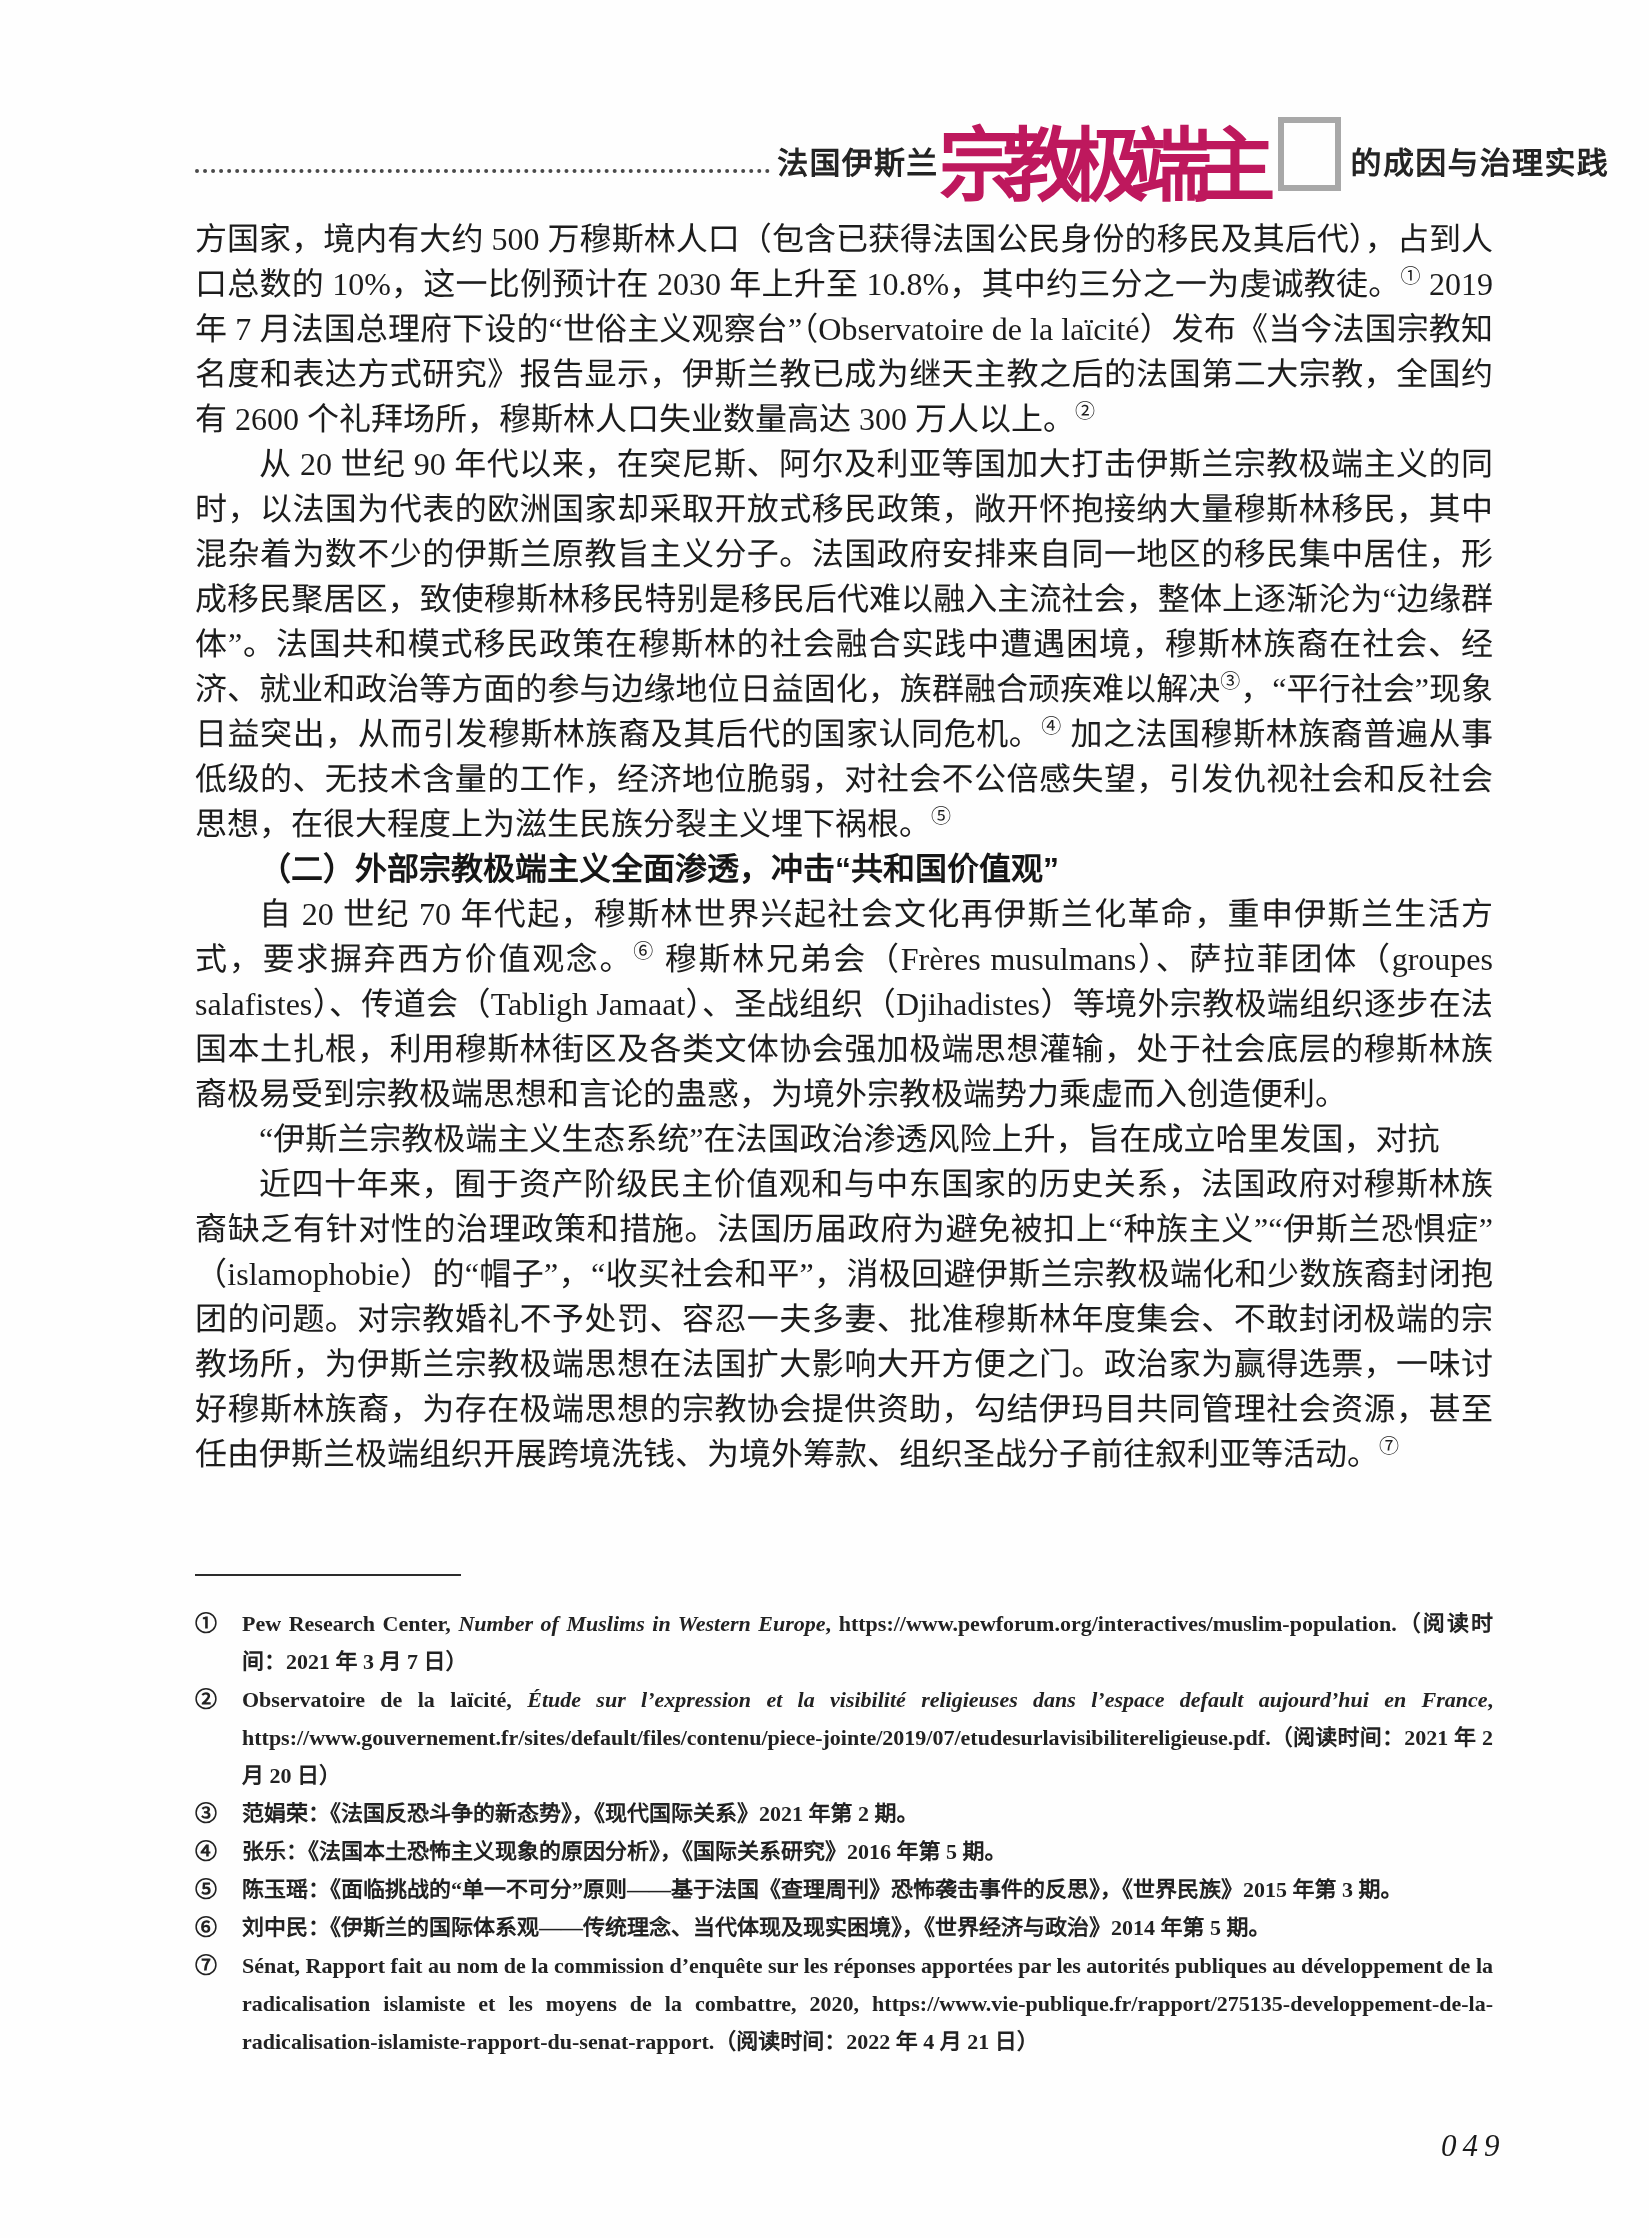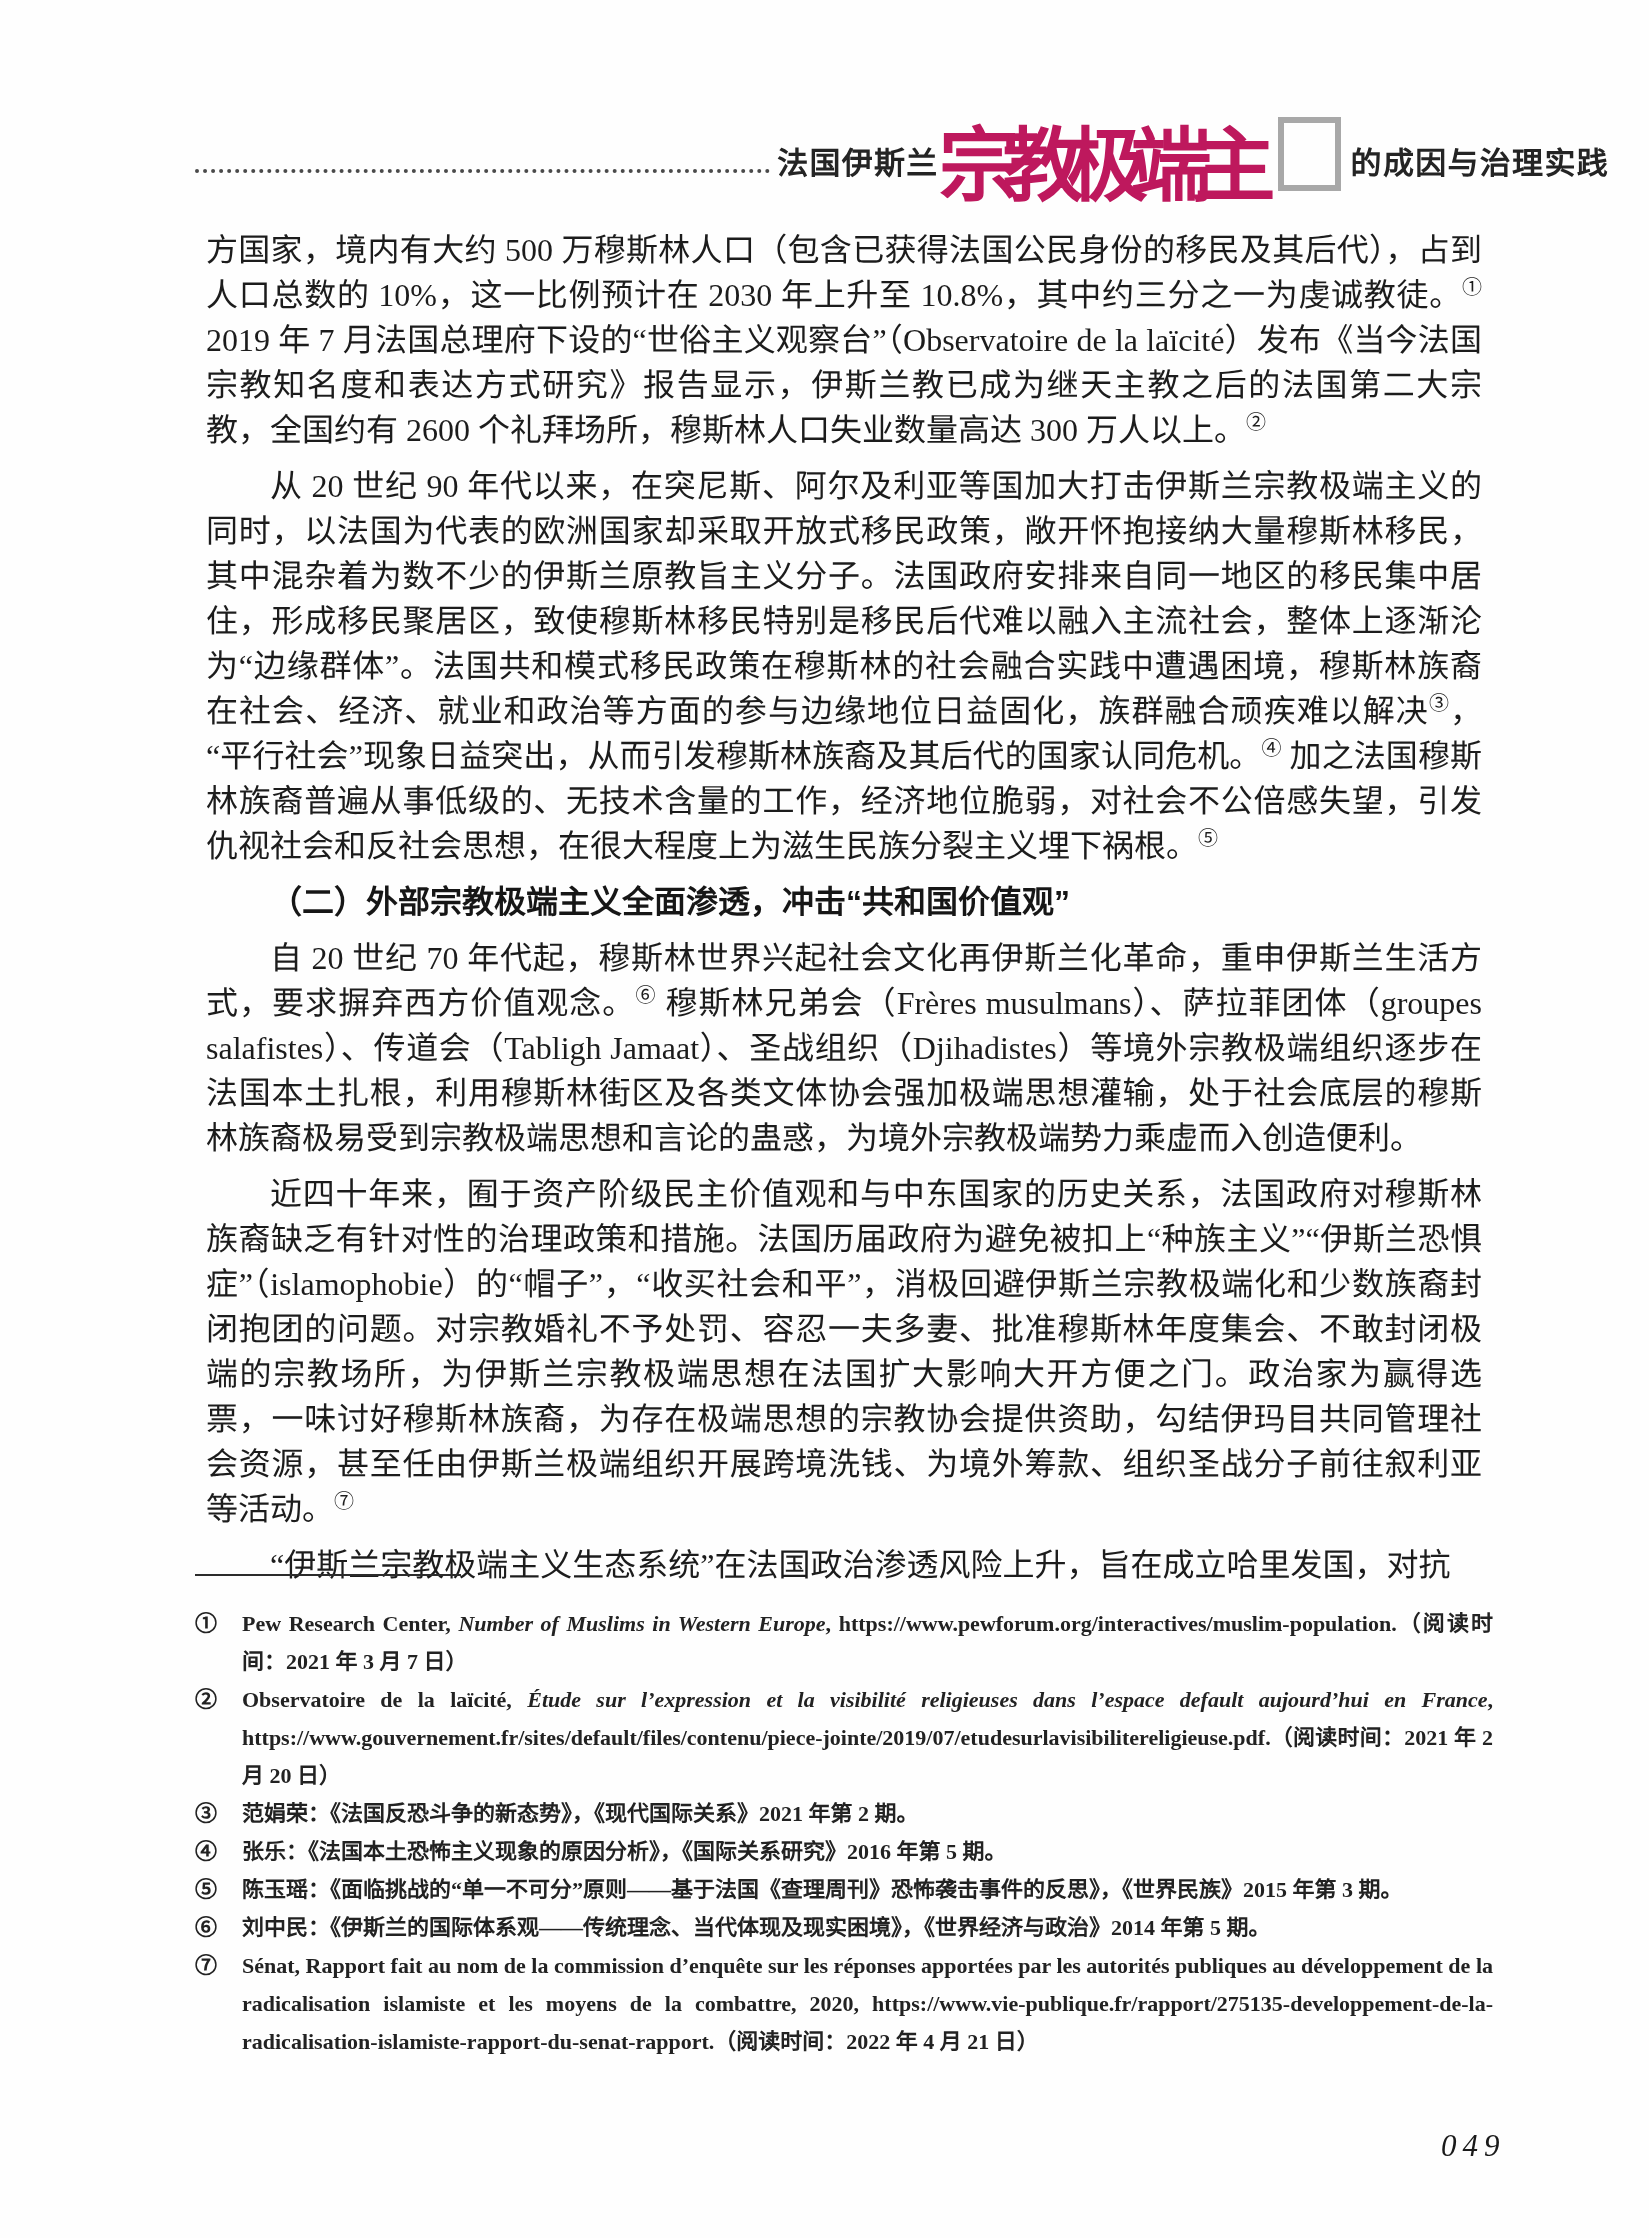--- a/index.html
+++ b/index.html
@@ -45,21 +45,21 @@
     position:relative;top:2.7px;
     margin:0 9.3px 0 2.7px;
   }
 
   
   .body-text{
     position:absolute;left:195px;top:217px;width:1298px;
     font-size:32px;line-height:45px;
     text-align:justify;
   }
-  .body-text p{margin:11px;padding:0;}
+  .body-text p{margin:0;padding:0;}
   .para.indent{text-indent:2em;}
   .heading{
     font-family:"Liberation Sans","DejaVu Sans",sans-serif;
     font-weight:700;text-indent:2em;color:#161616;
   }
   sup.fnref{
     font-size:20px;line-height:0;vertical-align:12px;
     letter-spacing:0;
   }
 
@@ -99,22 +99,22 @@
     <span class="ht-big">宗教极端主</span>
     <span class="ht-box"></span>
     <span class="ht-small">的成因与治理实践</span>
   </header>
 
   <main class="body-text">
       <p class="para">方国家，境内有大约 500 万穆斯林人口（包含已获得法国公民身份的移民及其后代），占到人口总数的 10%，这一比例预计在 2030 年上升至 10.8%，其中约三分之一为虔诚教徒。<sup class="fnref">①</sup> 2019 年 7 月法国总理府下设的“世俗主义观察台”（Observatoire de la laïcité）发布《当今法国宗教知名度和表达方式研究》报告显示，伊斯兰教已成为继天主教之后的法国第二大宗教，全国约有 2600 个礼拜场所，穆斯林人口失业数量高达 300 万人以上。<sup class="fnref">②</sup></p>
       <p class="para indent">从 20 世纪 90 年代以来，在突尼斯、阿尔及利亚等国加大打击伊斯兰宗教极端主义的同时，以法国为代表的欧洲国家却采取开放式移民政策，敞开怀抱接纳大量穆斯林移民，其中混杂着为数不少的伊斯兰原教旨主义分子。法国政府安排来自同一地区的移民集中居住，形成移民聚居区，致使穆斯林移民特别是移民后代难以融入主流社会，整体上逐渐沦为“边缘群体”。法国共和模式移民政策在穆斯林的社会融合实践中遭遇困境，穆斯林族裔在社会、经济、就业和政治等方面的参与边缘地位日益固化，族群融合顽疾难以解决<sup class="fnref">③</sup>，“平行社会”现象日益突出，从而引发穆斯林族裔及其后代的国家认同危机。<sup class="fnref">④</sup> 加之法国穆斯林族裔普遍从事低级的、无技术含量的工作，经济地位脆弱，对社会不公倍感失望，引发仇视社会和反社会思想，在很大程度上为滋生民族分裂主义埋下祸根。<sup class="fnref">⑤</sup></p>
       <p class="heading">（二）外部宗教极端主义全面渗透，冲击“共和国价值观”</p>
       <p class="para indent">自 20 世纪 70 年代起，穆斯林世界兴起社会文化再伊斯兰化革命，重申伊斯兰生活方式，要求摒弃西方价值观念。<sup class="fnref">⑥</sup> 穆斯林兄弟会（Frères musulmans）、萨拉菲团体（groupes salafistes）、传道会（Tabligh Jamaat）、圣战组织（Djihadistes）等境外宗教极端组织逐步在法国本土扎根，利用穆斯林街区及各类文体协会强加极端思想灌输，处于社会底层的穆斯林族裔极易受到宗教极端思想和言论的蛊惑，为境外宗教极端势力乘虚而入创造便利。</p>
+      <p class="para indent">“伊斯兰宗教极端主义生态系统”在法国政治渗透风险上升，旨在成立哈里发国，对抗</p>
       <p class="para indent">近四十年来，囿于资产阶级民主价值观和与中东国家的历史关系，法国政府对穆斯林族裔缺乏有针对性的治理政策和措施。法国历届政府为避免被扣上“种族主义”“伊斯兰恐惧症”（islamophobie）的“帽子”，“收买社会和平”，消极回避伊斯兰宗教极端化和少数族裔封闭抱团的问题。对宗教婚礼不予处罚、容忍一夫多妻、批准穆斯林年度集会、不敢封闭极端的宗教场所，为伊斯兰宗教极端思想在法国扩大影响大开方便之门。政治家为赢得选票，一味讨好穆斯林族裔，为存在极端思想的宗教协会提供资助，勾结伊玛目共同管理社会资源，甚至任由伊斯兰极端组织开展跨境洗钱、为境外筹款、组织圣战分子前往叙利亚等活动。<sup class="fnref">⑦</sup></p>
-      <p class="para indent">“伊斯兰宗教极端主义生态系统”在法国政治渗透风险上升，旨在成立哈里发国，对抗</p>
     </main>
 
   <div class="fn-rule"></div>
 
   <section class="footnotes">
       <p class="footnote"><span class="fn-marker">①</span>Pew Research Center, <em>Number of Muslims in Western Europe</em>, https://www.pewforum.org/interactives/muslim-population.（阅读时间：2021 年 3 月 7 日）</p>
       <p class="footnote"><span class="fn-marker">②</span>Observatoire de la laïcité, <em>Étude sur l’expression et la visibilité religieuses dans l’espace default aujourd’hui en France</em>, https://www.gouvernement.fr/sites/default/files/contenu/piece-jointe/2019/07/etudesurlavisibilitereligieuse.pdf.（阅读时间：2021 年 2 月 20 日）</p>
       <p class="footnote"><span class="fn-marker">③</span>范娟荣：《法国反恐斗争的新态势》，《现代国际关系》2021 年第 2 期。</p>
       <p class="footnote"><span class="fn-marker">④</span>张乐：《法国本土恐怖主义现象的原因分析》，《国际关系研究》2016 年第 5 期。</p>
       <p class="footnote"><span class="fn-marker">⑤</span>陈玉瑶：《面临挑战的“单一不可分”原则——基于法国《查理周刊》恐怖袭击事件的反思》，《世界民族》2015 年第 3 期。</p>

